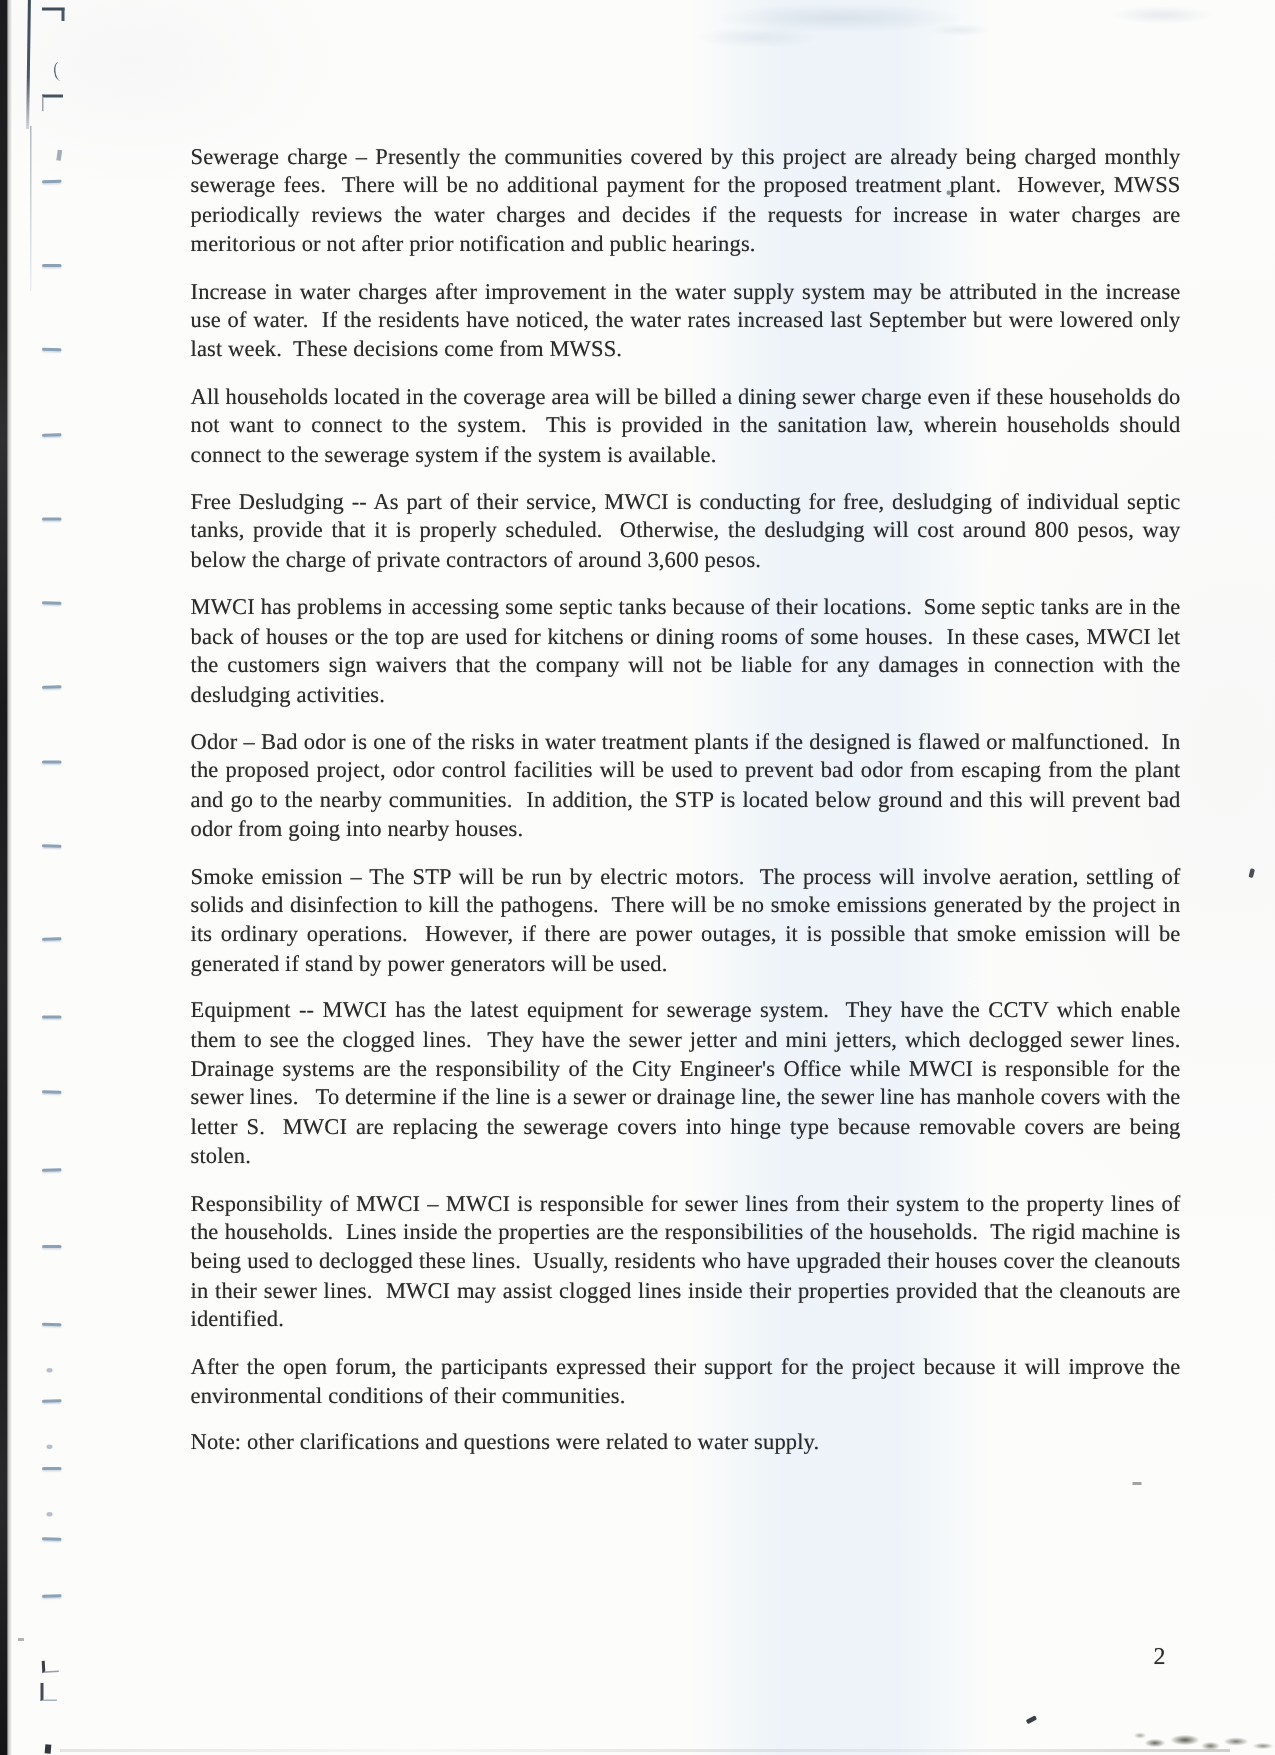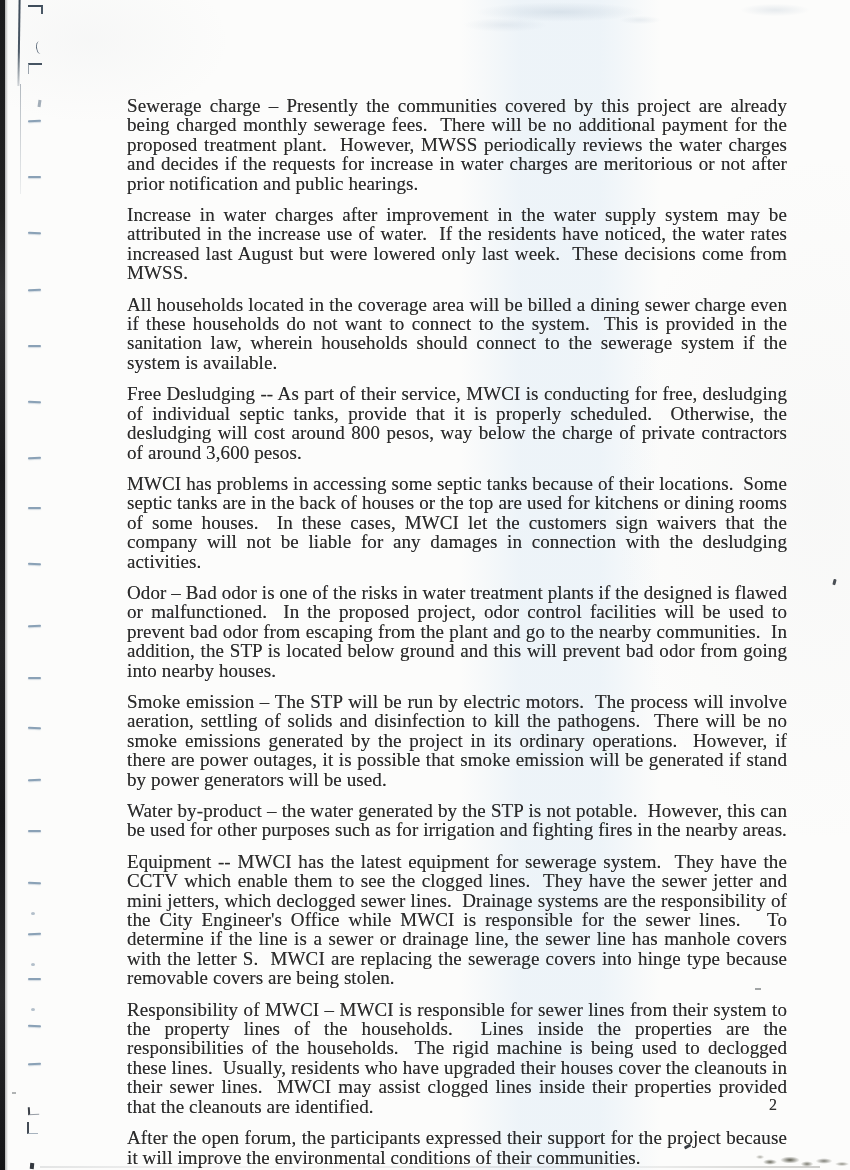--- a/index.html
+++ b/index.html
@@ -234,21 +234,21 @@
   
   .text-block {
     position: absolute;
     left: 127px;
     top: 96px;
     width: 660px;
     color: #2b2b2b;
   }
   .para {
     margin: 0 0 12px 0;
-    font-size: 19px;
+    font-size: 15px;
     line-height: 19.4px;
     text-align: justify;
     white-space: pre-wrap;
     text-shadow: 0 0 0.5px rgba(45,45,45,0.55);
     letter-spacing: 0.1px;
   }
   .page-number {
     position: absolute;
     left: 769px;
     top: 1096px;
@@ -300,25 +300,25 @@
 <div class="gray-dash-bl"></div>
 <div class="stray-apostrophe"></div>
 <div class="stray-tick-bottom"></div>
 <div class="stray-dot-mid"></div>
 <div class="dash-after-para11"></div>
 <div class="bottom-streak"></div>
 <div class="bottom-speckles"></div>
 
 <div class="text-block">
     <p class="para">Sewerage charge – Presently the communities covered by this project are already being charged monthly sewerage fees.  There will be no additional payment for the proposed treatment plant.  However, MWSS periodically reviews the water charges and decides if the requests for increase in water charges are meritorious or not after prior notification and public hearings.</p>
-    <p class="para">Increase in water charges after improvement in the water supply system may be attributed in the increase use of water.  If the residents have noticed, the water rates increased last August but were lowered only last week.  These decisions come from MWSS.</p>
+    <p class="para">Increase in water charges after improvement in the water supply system may be attributed in the increase use of water.  If the residents have noticed, the water rates increased last September but were lowered only last week.  These decisions come from MWSS.</p>
     <p class="para">All households located in the coverage area will be billed a dining sewer charge even if these households do not want to connect to the system.  This is provided in the sanitation law, wherein households should connect to the sewerage system if the system is available.</p>
     <p class="para">Free Desludging -- As part of their service, MWCI is conducting for free, desludging of individual septic tanks, provide that it is properly scheduled.  Otherwise, the desludging will cost around 800 pesos, way below the charge of private contractors of around 3,600 pesos.</p>
     <p class="para">MWCI has problems in accessing some septic tanks because of their locations.  Some septic tanks are in the back of houses or the top are used for kitchens or dining rooms of some houses.  In these cases, MWCI let the customers sign waivers that the company will not be liable for any damages in connection with the desludging activities.</p>
     <p class="para">Odor – Bad odor is one of the risks in water treatment plants if the designed is flawed or malfunctioned.  In the proposed project, odor control facilities will be used to prevent bad odor from escaping from the plant and go to the nearby communities.  In addition, the STP is located below ground and this will prevent bad odor from going into nearby houses.</p>
     <p class="para">Smoke emission – The STP will be run by electric motors.  The process will involve aeration, settling of solids and disinfection to kill the pathogens.  There will be no smoke emissions generated by the project in its ordinary operations.  However, if there are power outages, it is possible that smoke emission will be generated if stand by power generators will be used.</p>
-    <p class="para">Water by-product – the water generated by the STP is not potable.  However, this can be used for other purposes such as for irrigation and fighting fires in the nearby areas.</p>
     <p class="para">Equipment -- MWCI has the latest equipment for sewerage system.  They have the CCTV which enable them to see the clogged lines.  They have the sewer jetter and mini jetters, which declogged sewer lines.  Drainage systems are the responsibility of the City Engineer's Office while MWCI is responsible for the sewer lines.   To determine if the line is a sewer or drainage line, the sewer line has manhole covers with the letter S.  MWCI are replacing the sewerage covers into hinge type because removable covers are being stolen.</p>
     <p class="para">Responsibility of MWCI – MWCI is responsible for sewer lines from their system to the property lines of the households.  Lines inside the properties are the responsibilities of the households.  The rigid machine is being used to declogged these lines.  Usually, residents who have upgraded their houses cover the cleanouts in their sewer lines.  MWCI may assist clogged lines inside their properties provided that the cleanouts are identified.</p>
     <p class="para">After the open forum, the participants expressed their support for the project because it will improve the environmental conditions of their communities.</p>
+    <p class="para">Note: other clarifications and questions were related to water supply.</p>
   </div>
 
 <div class="page-number">2</div>
 
 </body></html>

